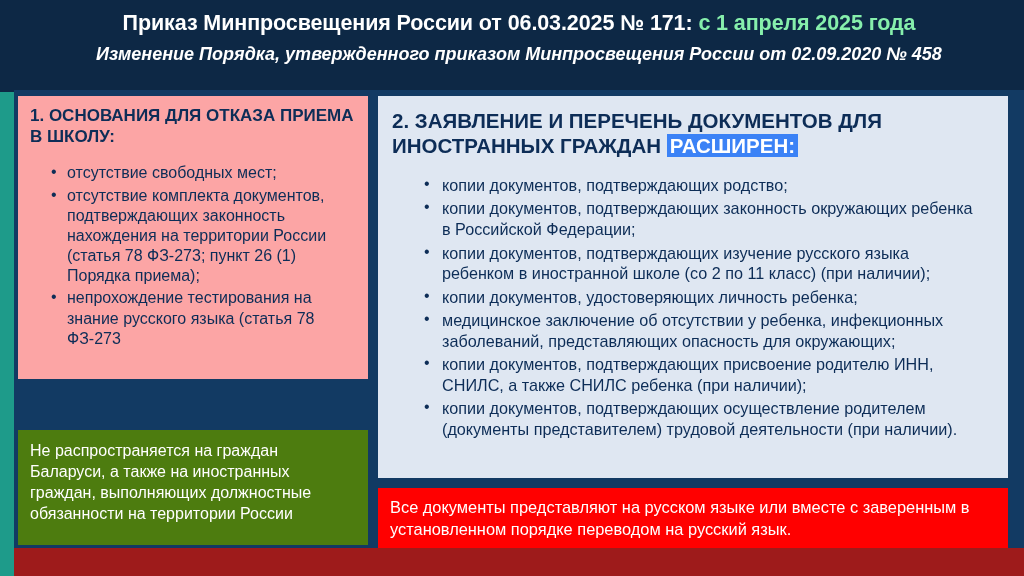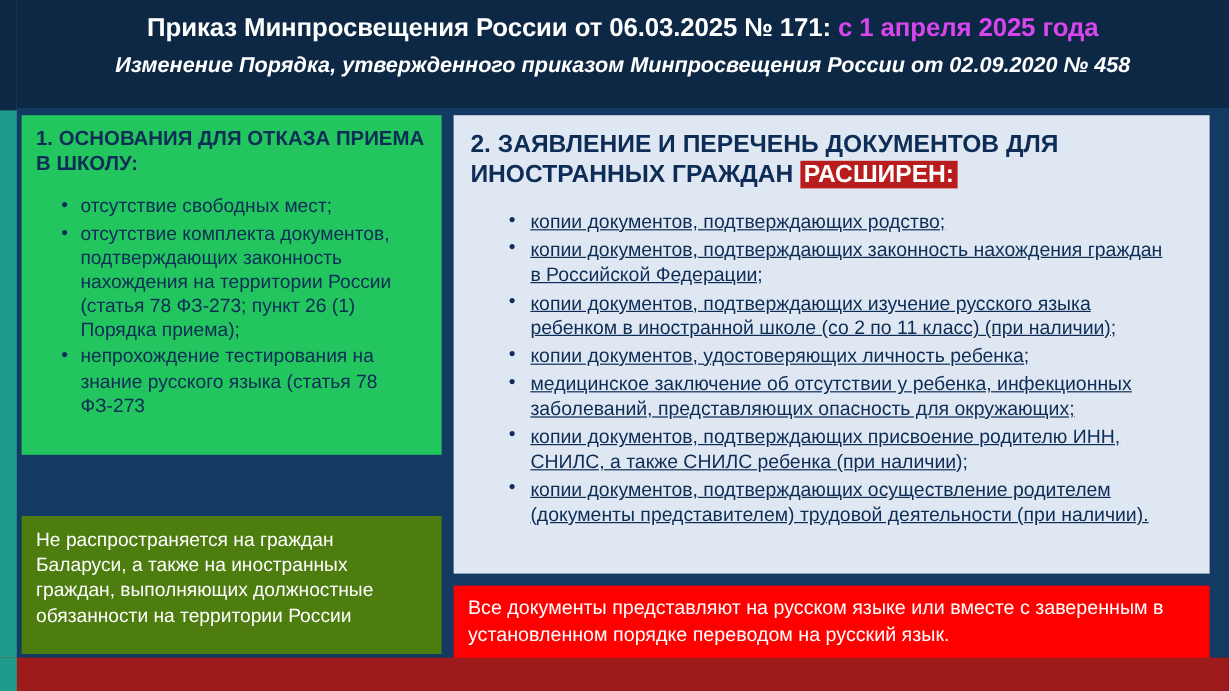--- a/index.html
+++ b/index.html
@@ -50,21 +50,21 @@
     text-align: center;
   }
   .header-line1 {
     font-size: 21.5px;
     font-weight: bold;
     color: #ffffff;
     line-height: 1.25;
     letter-spacing: -0.1px;
   }
   .header-line1 .red {
-    color: #d946ef;
+    color: #86efac;
   }
   .header-line2 {
     margin-top: 6px;
     font-size: 18px;
     font-style: italic;
     font-weight: bold;
     color: #ffffff;
     line-height: 1.25;
   }
   
@@ -85,21 +85,21 @@
     background: #1e9b8a;
   }
 
   
   .panel-reasons {
     position: absolute;
     left: 18px;
     top: 96px;
     width: 350px;
     height: 283px;
-    background: #22c55e;
+    background: #fca5a5;
     box-sizing: border-box;
     padding: 10px 12px 8px 12px;
   }
   .panel-reasons .title {
     font-size: 17px;
     font-weight: bold;
     color: #0d2d57;
     line-height: 1.22;
     margin-bottom: 4px;
   }
@@ -155,30 +155,29 @@
     padding: 12px 14px 6px 14px;
   }
   .panel-docs .title {
     font-size: 20.5px;
     font-weight: bold;
     color: #0d2d57;
     line-height: 1.24;
     margin-bottom: 8px;
   }
   .panel-docs .title .hl {
-    background: #b91c1c;
+    background: #3b82f6;
     color: #ffffff;
     padding: 0 3px;
   }
   .panel-docs ul.bullets li {
     padding-left: 34px;
     font-size: 16.2px;
     line-height: 1.27;
     margin-bottom: 3px;
-    text-decoration: underline;
   }
   .panel-docs ul.bullets li::before {
     left: 16px;
   }
 
   
   .panel-red {
     position: absolute;
     left: 378px;
     top: 488px;
@@ -224,21 +223,21 @@
     <p>Не распространяется на граждан Баларуси, а также на иностранных граждан, выполняющих должностные обязанности на территории России</p>
   </div>
 
   <div class="panel-docs">
     <div class="title">
       <span>2. ЗАЯВЛЕНИЕ И ПЕРЕЧЕНЬ ДОКУМЕНТОВ ДЛЯ ИНОСТРАННЫХ ГРАЖДАН</span>
       <span class="hl">РАСШИРЕН:</span>
     </div>
     <ul class="bullets">
       <li>копии документов, подтверждающих родство;</li>
-      <li>копии документов, подтверждающих законность нахождения граждан в Российской Федерации;</li>
+      <li>копии документов, подтверждающих законность окружающих ребенка в Российской Федерации;</li>
       <li>копии документов, подтверждающих изучение русского языка ребенком в иностранной школе (со 2 по 11 класс) (при наличии);</li>
       <li>копии документов, удостоверяющих личность ребенка;</li>
       <li>медицинское заключение об отсутствии у ребенка, инфекционных заболеваний, представляющих опасность для окружающих;</li>
       <li>копии документов, подтверждающих присвоение родителю ИНН, СНИЛС, а также СНИЛС ребенка (при наличии);</li>
       <li>копии документов, подтверждающих осуществление родителем (документы представителем) трудовой деятельности (при наличии).</li>
     </ul>
   </div>
 
   <div class="panel-red">
     <p>Все документы представляют на русском языке или вместе с заверенным в установленном порядке переводом на русский язык.</p>

